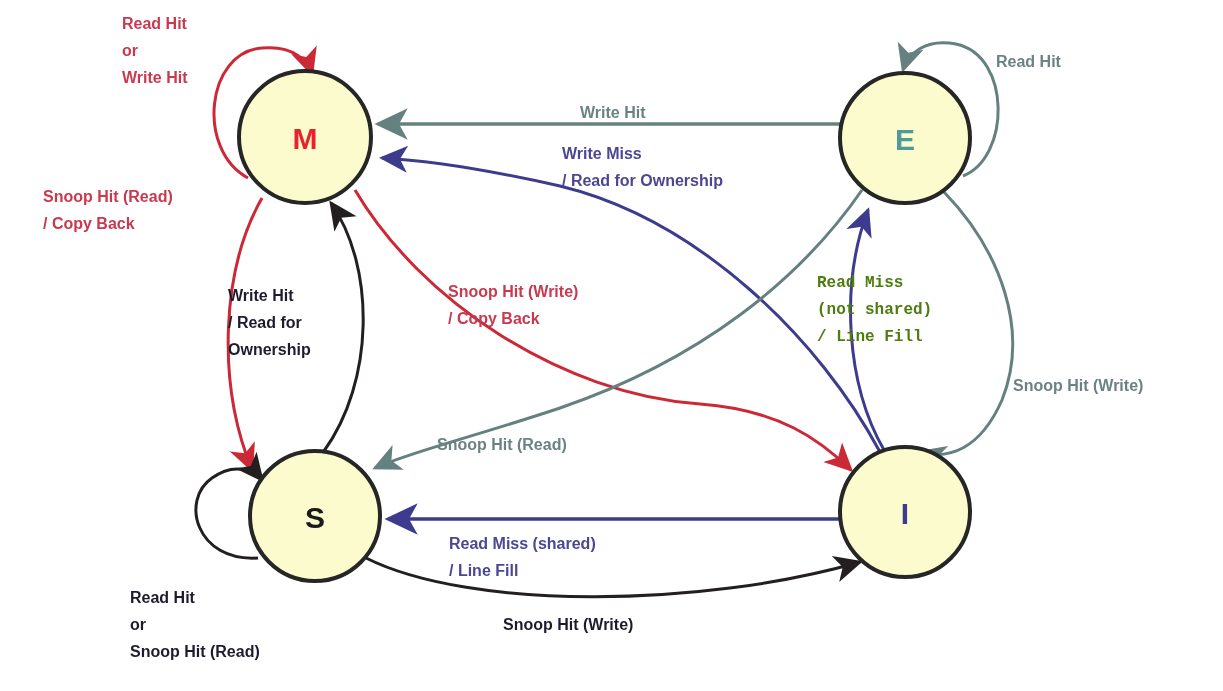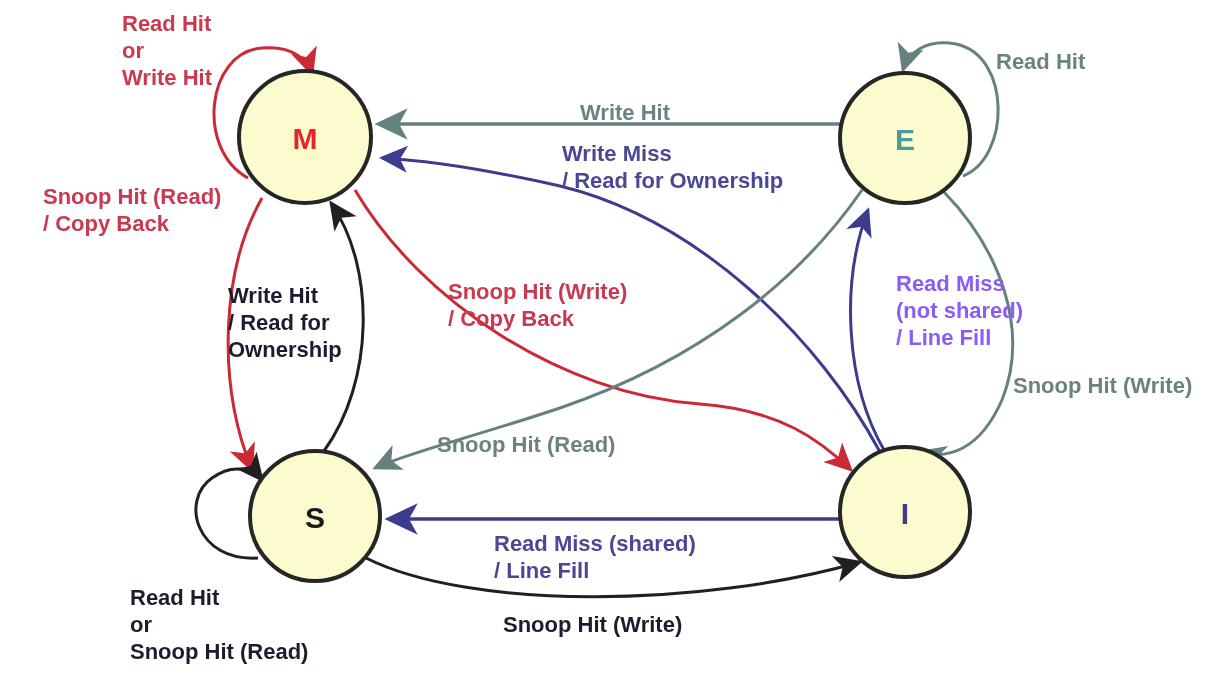--- a/index.html
+++ b/index.html
@@ -1,20 +1,20 @@
 <!DOCTYPE html>
 <html><head>
 <meta charset="utf-8">
 <style>
   html,body{margin:0;padding:0;background:#ffffff;}
   body{width:1223px;height:691px;font-family:"Liberation Sans",sans-serif;overflow:hidden;}
   #stage{position:relative;width:1223px;height:691px;background:#fff;}
   svg#diagram{position:absolute;left:0;top:0;width:1223px;height:691px;}
   .state-label{font-weight:bold;font-size:30px;text-anchor:middle;dominant-baseline:central;font-family:"Liberation Sans",sans-serif;}
-  .edge-label{position:absolute;font-weight:bold;font-size:22px;line-height:27px;white-space:pre;font-family:"Liberation Sans",sans-serif;}
+  .edge-label{position:absolute;font-weight:bold;font-size:16px;line-height:27px;white-space:pre;font-family:"Liberation Sans",sans-serif;}
 </style>
 </head>
 <body>
 
 <div id="stage">
 
   <svg id="diagram" viewBox="0 0 1223 691">
     <defs>
       <marker id="ah-red" markerWidth="11" markerHeight="11" refX="9" refY="5.5" orient="auto" markerUnits="strokeWidth">
         <path d="M0.5,1 L10,5.5 L0.5,10 L3,5.5 Z" fill="#cc2936"></path>
@@ -91,29 +91,29 @@
   <div class="edge-label" style="left:448px;top:278px;color:#c9394f;">Snoop Hit (Write)
 / Copy Back</div>
 
   <div class="edge-label" style="left:580px;top:99px;color:#6b8283;">Write Hit</div>
 
   <div class="edge-label" style="left:562px;top:140px;color:#4b4793;">Write Miss
 / Read for Ownership</div>
 
   <div class="edge-label" style="left:996px;top:48px;color:#6b8283;">Read Hit</div>
 
-  <div class="edge-label" style="left:896px;top:270px;color:#8b5cf6;">Read Miss
+  <div class="edge-label" style="left:817px;top:270px;color:#4d7c0f;font-family:Liberation Mono, monospace;">Read Miss
 (not shared)
 / Line Fill</div>
 
   <div class="edge-label" style="left:1013px;top:372px;color:#6b8283;">Snoop Hit (Write)</div>
 
   <div class="edge-label" style="left:437px;top:431px;color:#6b8283;">Snoop Hit (Read)</div>
 
-  <div class="edge-label" style="left:449px;top:530px;color:#4b4793;margin-left:45px;">Read Miss (shared)
+  <div class="edge-label" style="left:449px;top:530px;color:#4b4793;">Read Miss (shared)
 / Line Fill</div>
 
   <div class="edge-label" style="left:503px;top:611px;color:#1c1c2e;">Snoop Hit (Write)</div>
 
   <div class="edge-label" style="left:130px;top:584px;color:#1c1c2e;">Read Hit
 or
 Snoop Hit (Read)</div>
 
 </div>
 

